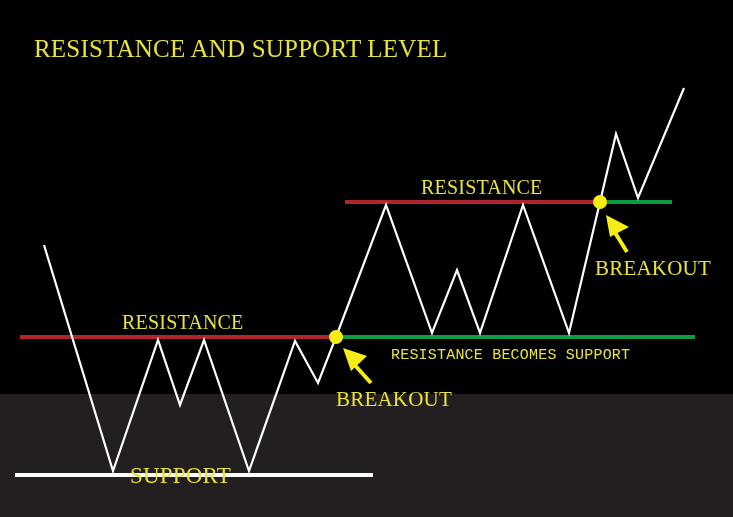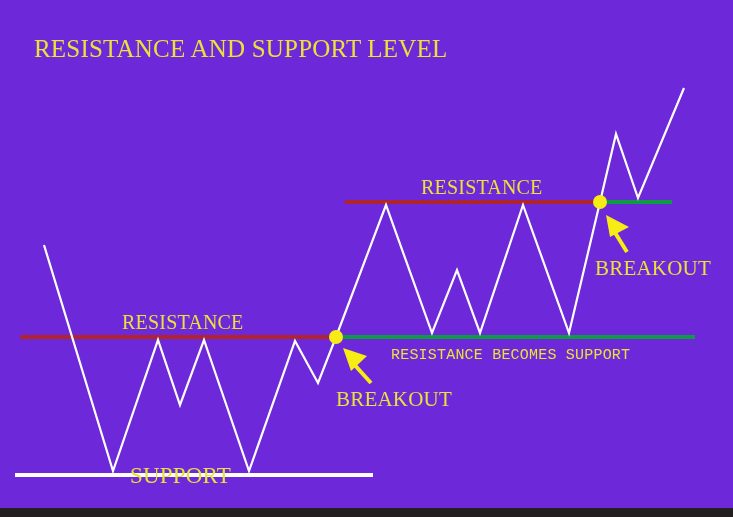--- a/index.html
+++ b/index.html
@@ -1,17 +1,17 @@
 <!DOCTYPE html>
 <html><head>
 <meta charset="utf-8">
 <style>
   html, body { margin: 0; padding: 0; background: #231f20; }
   body { width: 733px; height: 517px; overflow: hidden; position: relative; }
-  #stage { position: absolute; left: 0; top: 0; width: 733px; height: 508px; background: #6d28d9; }
+  #stage { position: absolute; left: 0; top: 0; width: 733px; height: 394px; background: #000000; }
   svg { position: absolute; left: 0; top: 0; }
   .lbl { position: absolute; color: #e8e23c; font-family: "Liberation Serif", "DejaVu Serif", serif; white-space: nowrap; line-height: 1; letter-spacing: 0.2px; }
   .title { left: 34px; top: 36px; font-size: 25px; }
   .res1 { left: 122px; top: 312px; font-size: 20px; }
   .res2 { left: 421px; top: 177px; font-size: 20px; }
   .sup { left: 130px; top: 464px; font-size: 23px; }
   .rbs { left: 391px; top: 348px; font-size: 15px; font-family: Liberation Mono, monospace; }
   .bo1 { left: 336px; top: 389px; font-size: 21px; }
   .bo2 { left: 595px; top: 258px; font-size: 21px; }
 </style>

